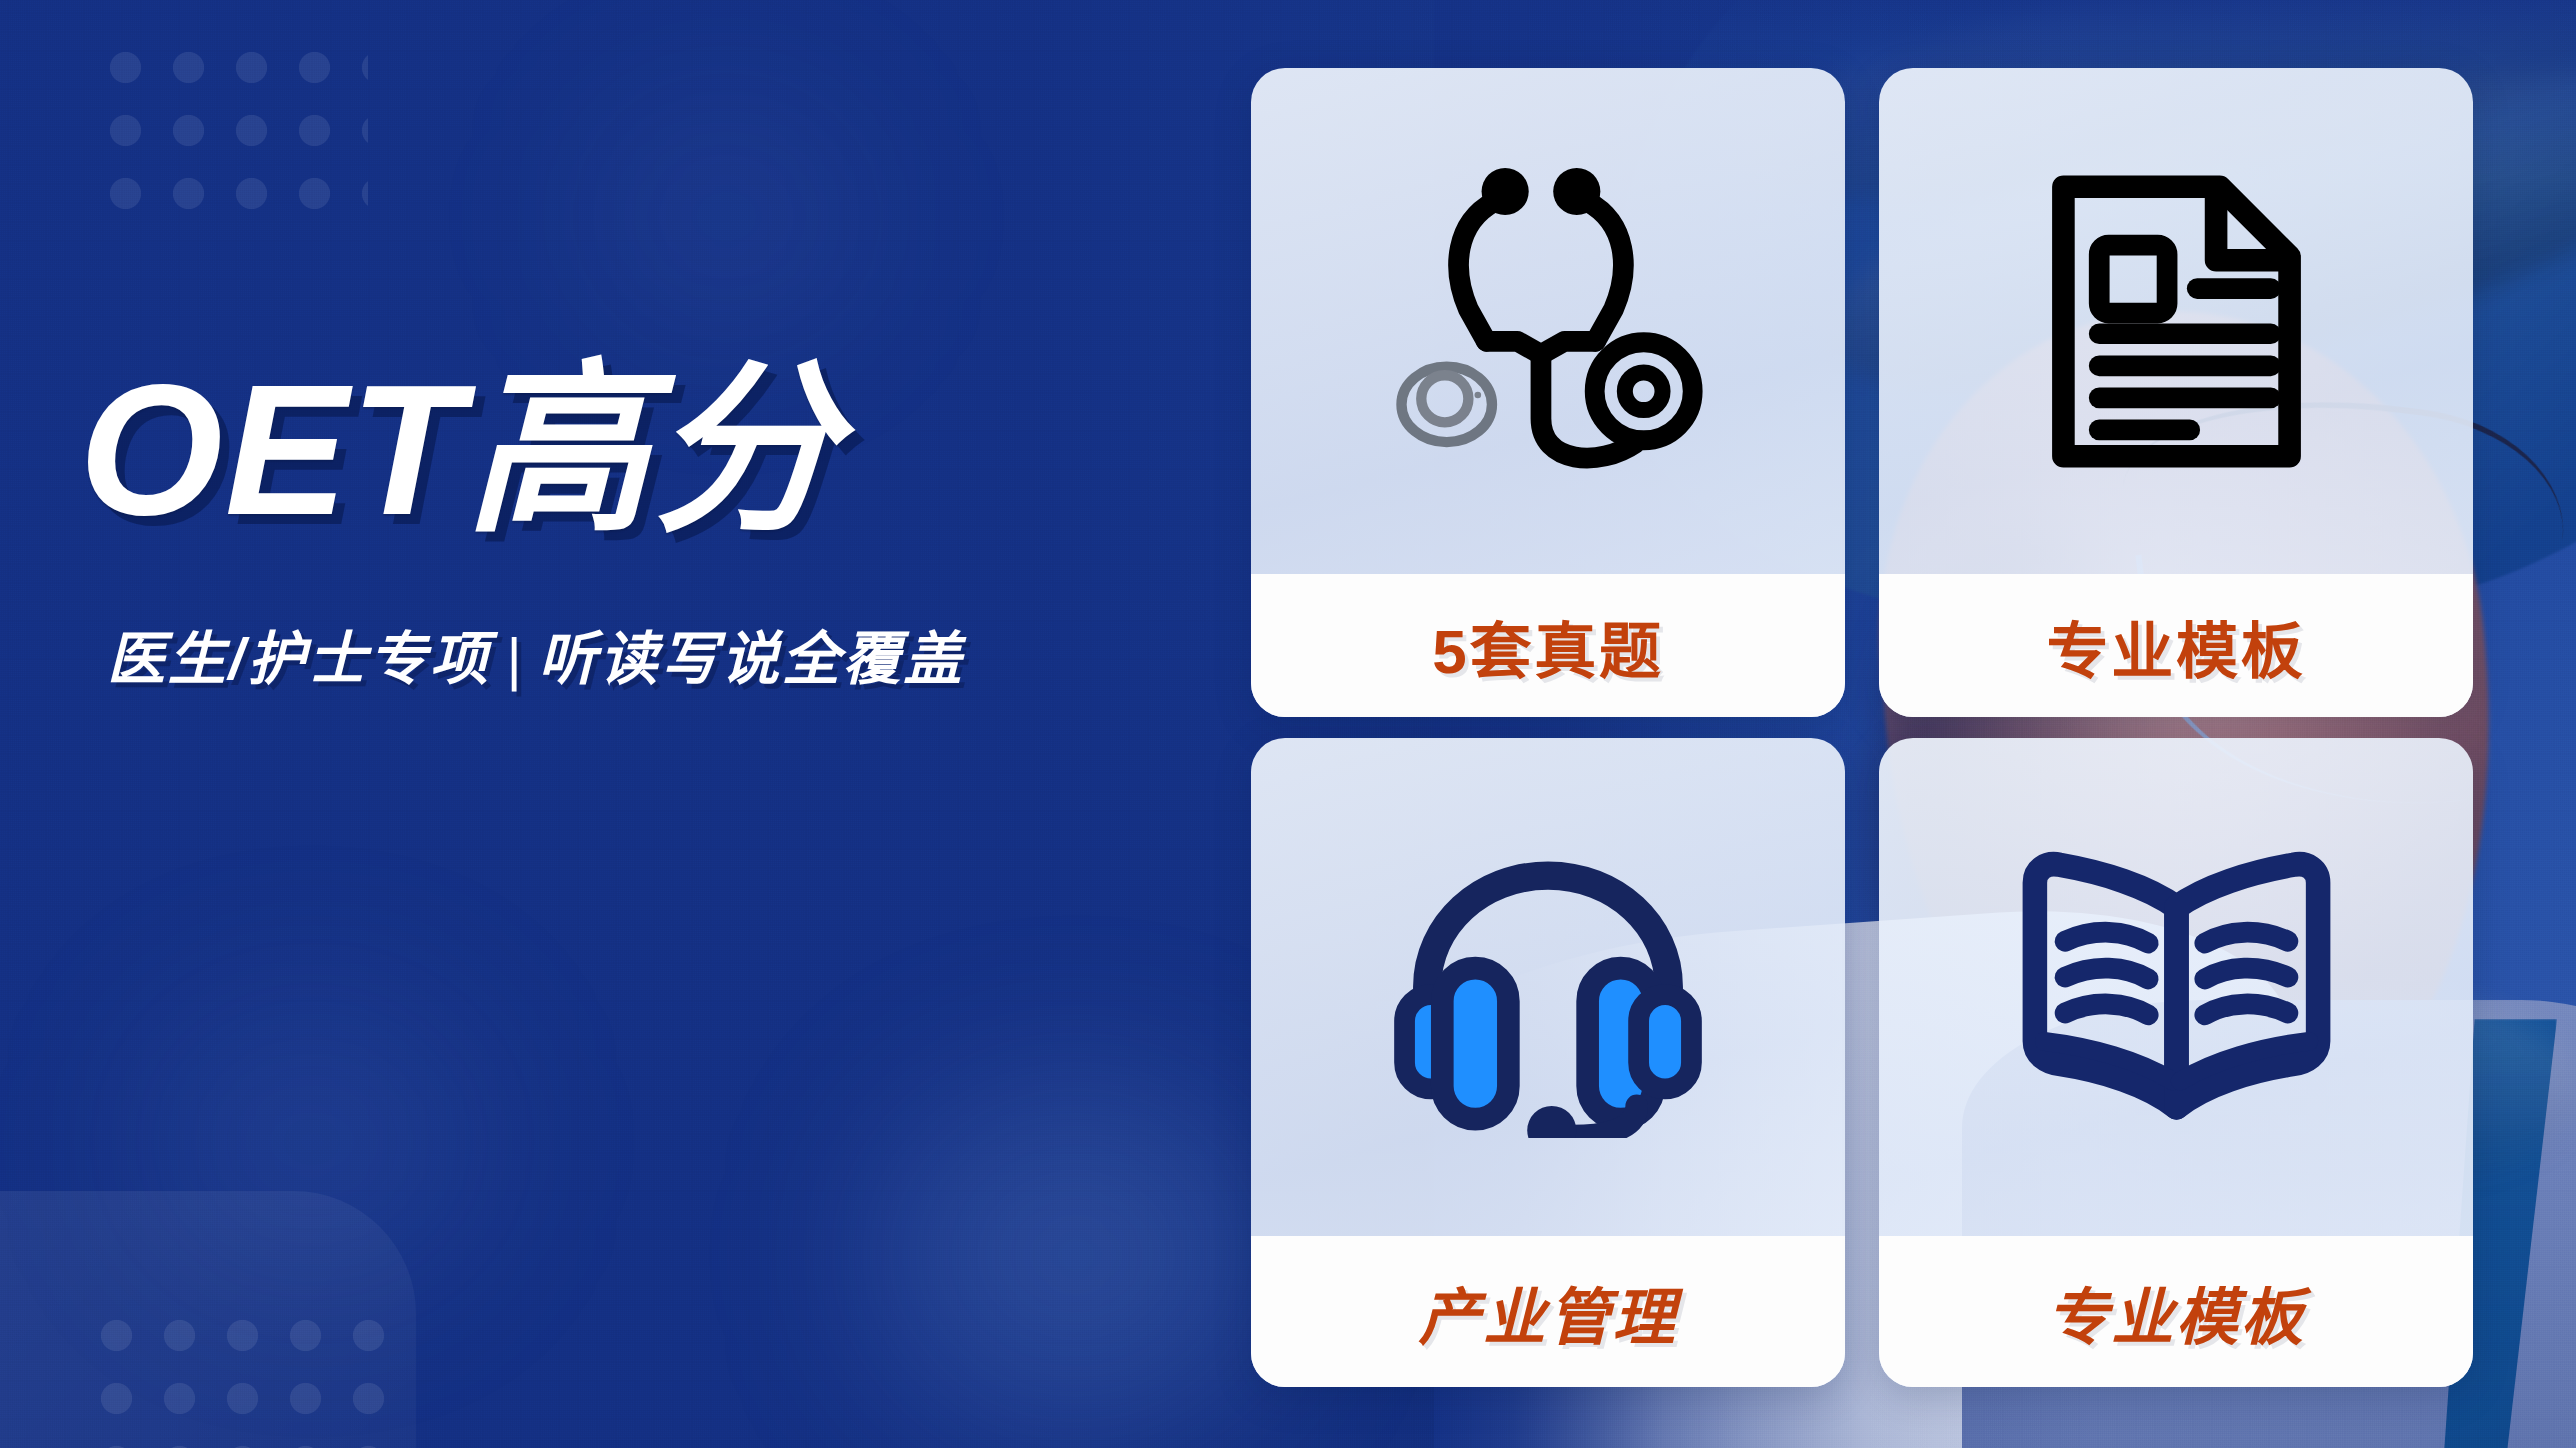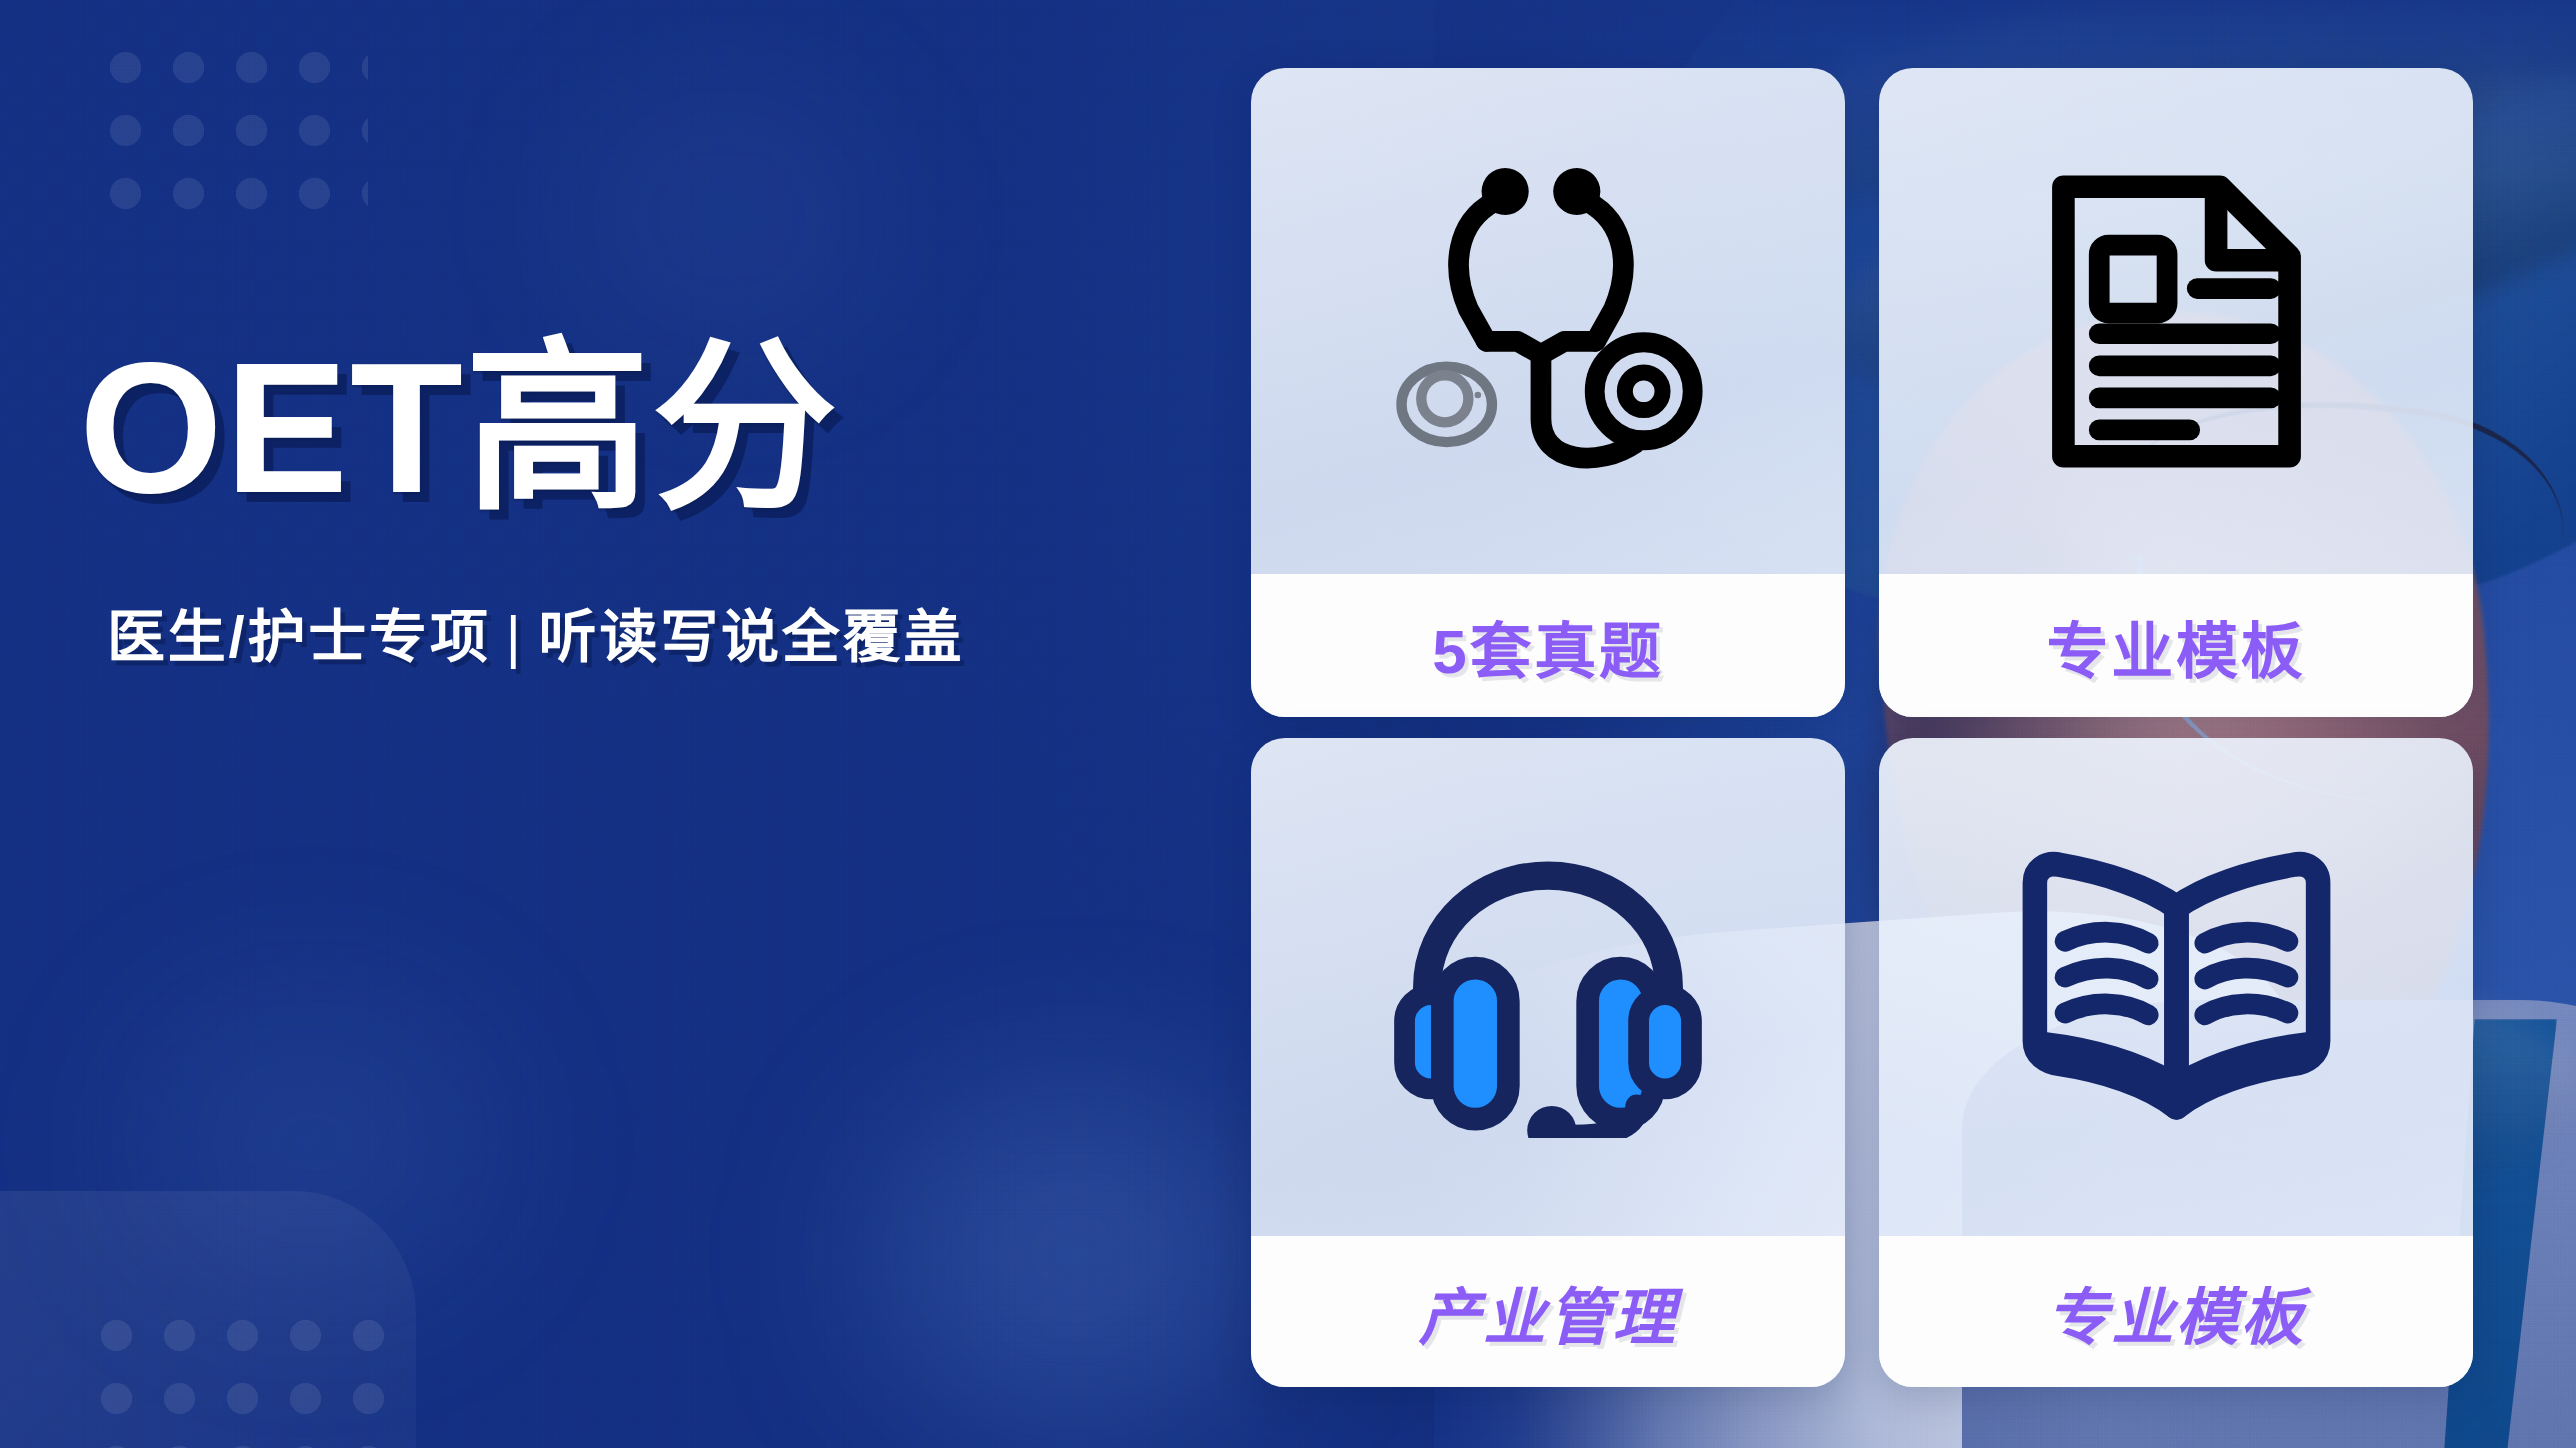--- a/index.html
+++ b/index.html
@@ -180,22 +180,23 @@
 
   
   .blob{ position:absolute; border-radius:50%; pointer-events:none; filter:blur(85px); }
   .blob-a{ left:878px; top:1085px; width:396px; height:340px; background:rgba(120,160,225,.22); }
   .blob-b{ left:142px; top:1000px; width:340px; height:283px; background:rgba(110,150,220,.12); }
   .blob-c{ left:585px; top:94px;  width:283px; height:245px; background:rgba(130,170,235,.07); }
 
   
   .copy{
     position:absolute;
-    left:79px; top:330px;
+    left:79px; top:352px;
     width:1113px;
+    font-style:italic;
   }
   .headline{
     font-family:"Liberation Sans","DejaVu Sans",sans-serif;
     font-weight:700;
     font-size:185px;
     line-height:1.06;
     letter-spacing:1.9px;
     color:#ffffff;
     text-shadow:
       9.4px 10.4px 0 rgba(6,22,72,.55),
@@ -244,21 +245,21 @@
   }
   .card-label{
     flex:0 0 143px;
     background:#fdfdfd;
     display:flex;
     align-items:center;
     justify-content:center;
     font-weight:700;
     font-size:62px;
     letter-spacing:2.8px;
-    color:#8b5cf6;
+    color:#c2410c;
     text-shadow:3.8px 3.8px 0 rgba(120,130,150,.18);
   }
   
   .card.row2 .card-label{ flex:0 0 151px;font-style:italic; }
 
   svg{ display:block; }
 </style>
 </head>
 <body>
 

